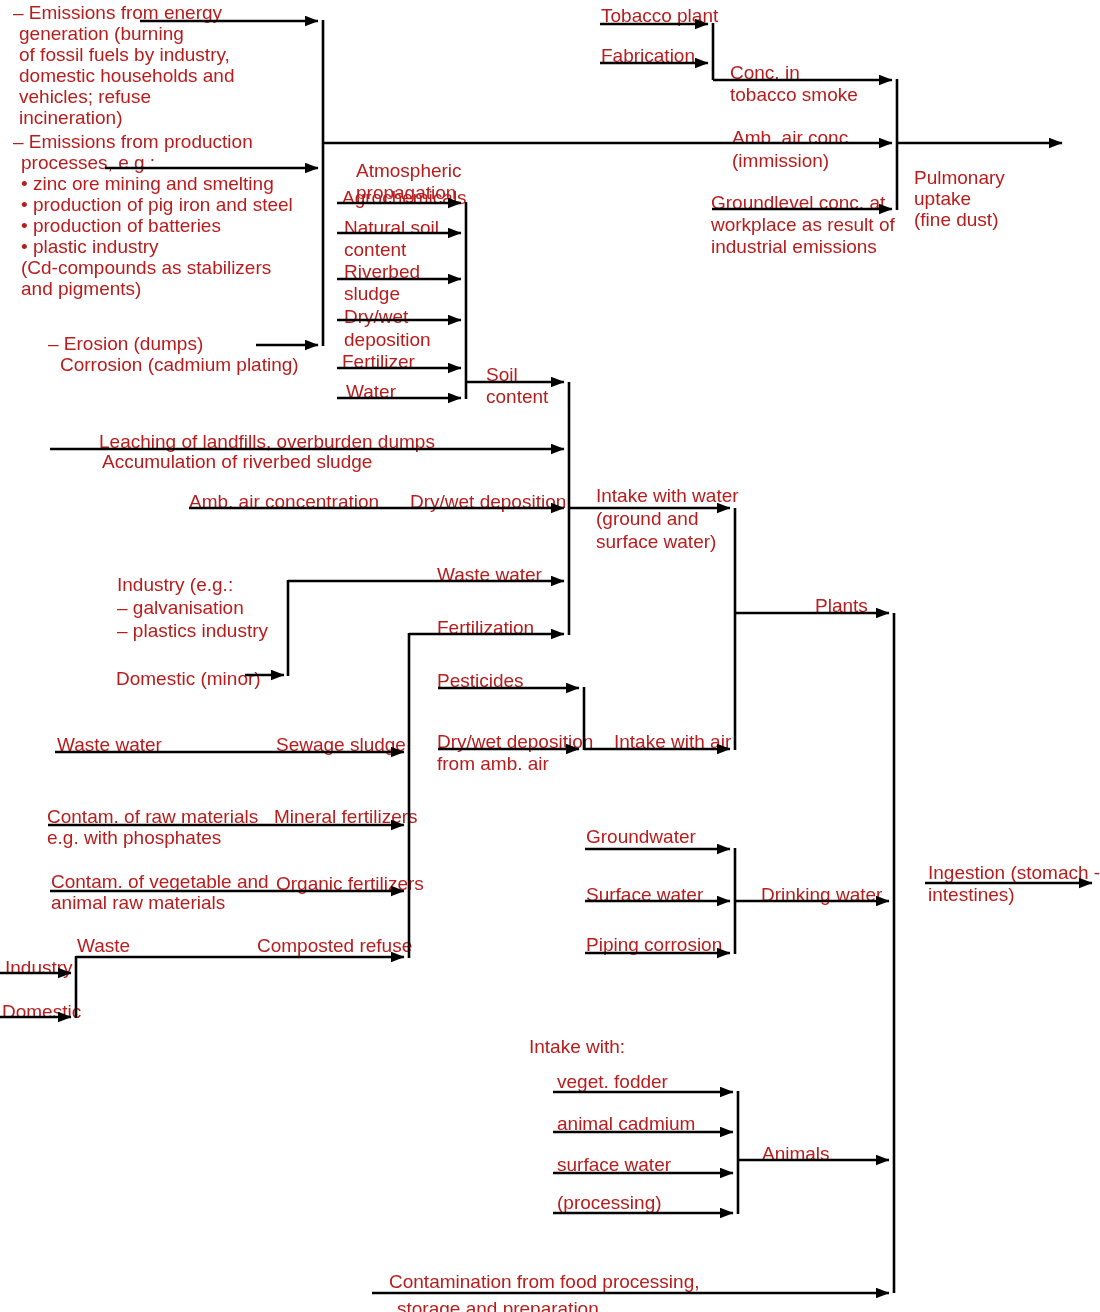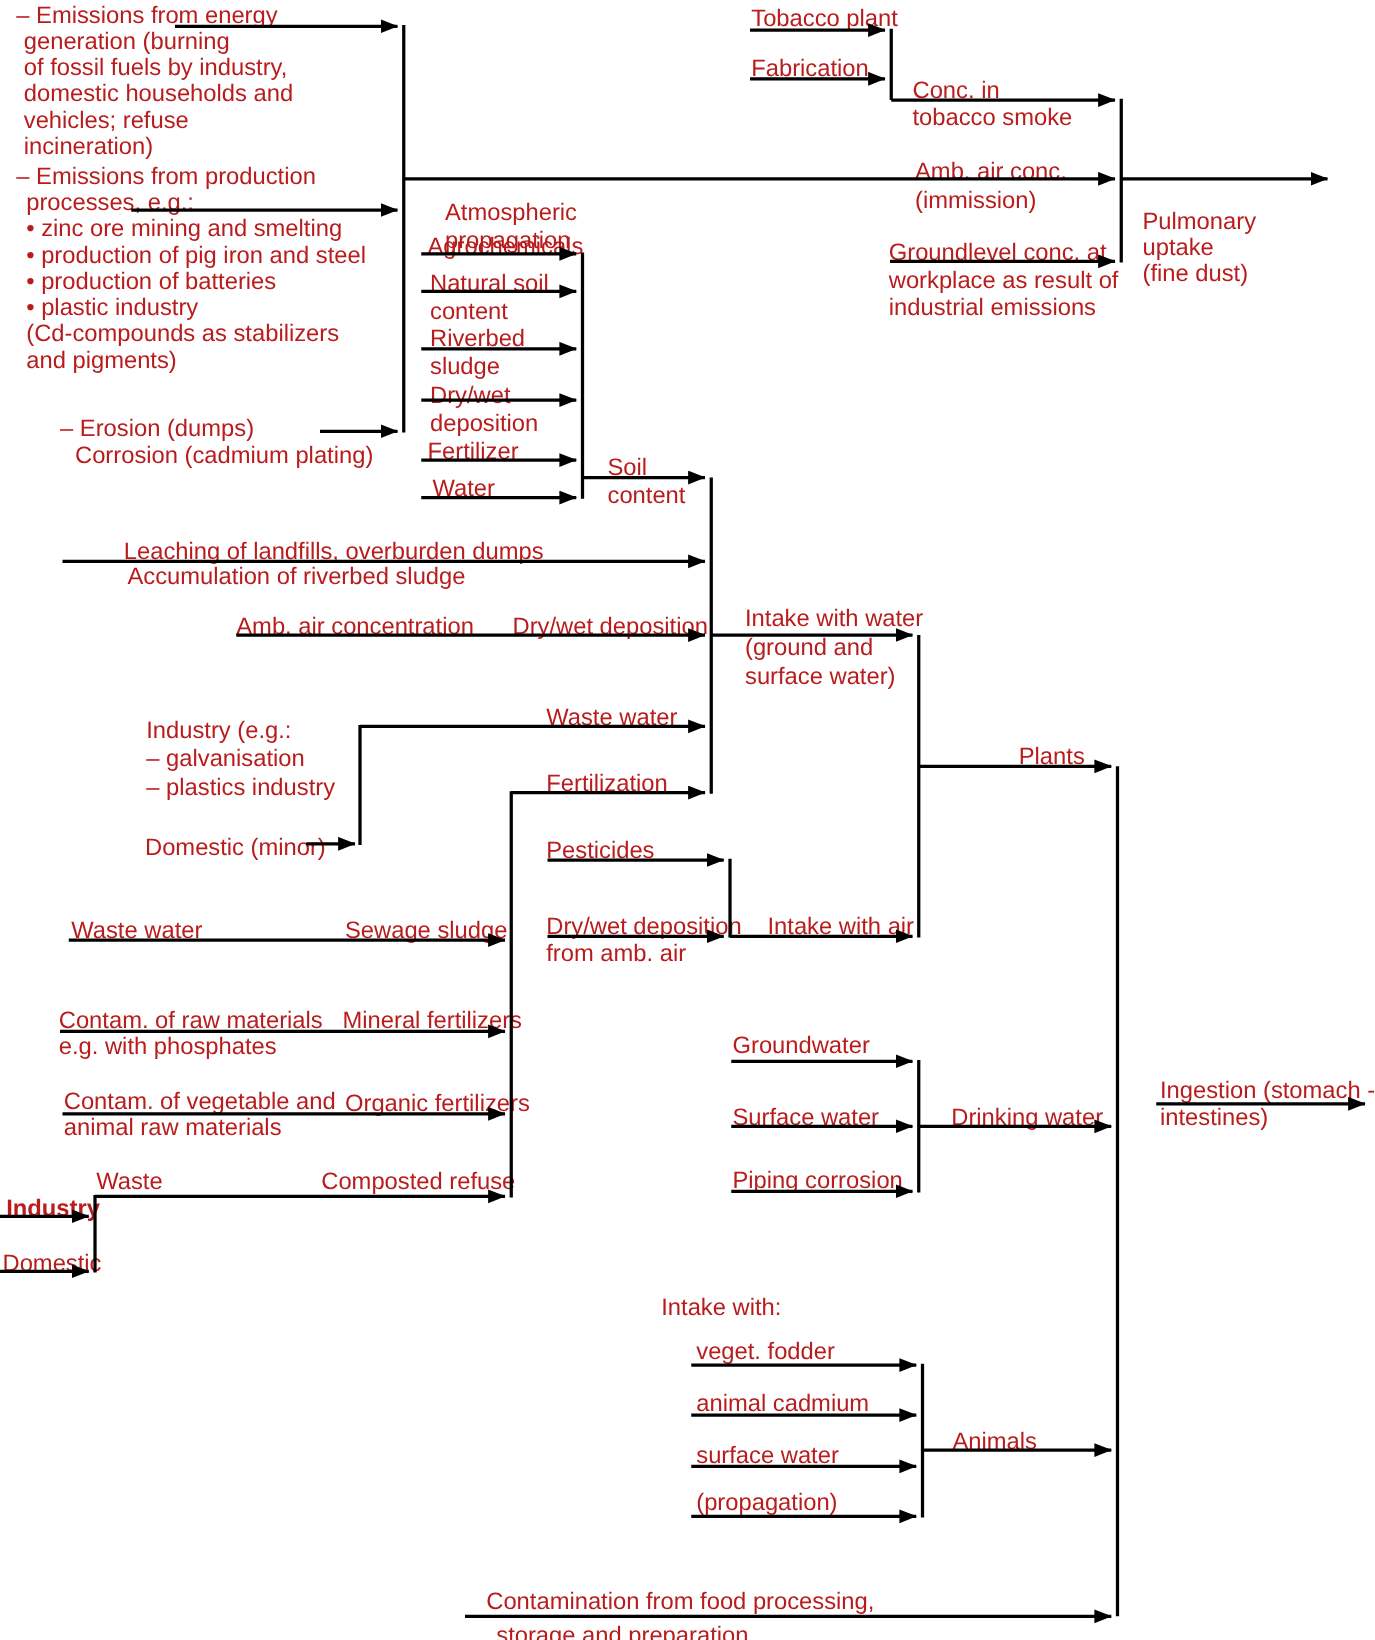--- a/index.html
+++ b/index.html
@@ -91,33 +91,33 @@
       <div class="lbl" style="left: 57px; top: 734px;">Waste water</div>
       <div class="lbl" style="left: 276px; top: 734px;">Sewage sludge</div>
       <div class="lbl" style="left: 47px; top: 806px;">Contam. of raw materials
 e.g. with phosphates</div>
       <div class="lbl" style="left: 274px; top: 806px;">Mineral fertilizers</div>
       <div class="lbl" style="left: 51px; top: 871px;">Contam. of vegetable and
 animal raw materials</div>
       <div class="lbl" style="left: 276px; top: 873px;">Organic fertilizers</div>
       <div class="lbl" style="left: 77px; top: 935px;">Waste</div>
       <div class="lbl" style="left: 257px; top: 935px;">Composted refuse</div>
-      <div class="lbl" style="left: 5px; top: 957px; font-weight: bold;">Industry</div>
+      <div class="lbl" style="left: 5px; top: 957px;">Industry</div>
       <div class="lbl" style="left: 2px; top: 1001px;">Domestic</div>
       <div class="lbl" style="left: 586px; top: 826px;">Groundwater</div>
       <div class="lbl" style="left: 586px; top: 884px;">Surface water</div>
       <div class="lbl" style="left: 761px; top: 884px;">Drinking water</div>
       <div class="lbl" style="left: 586px; top: 934px;">Piping corrosion</div>
       <div class="lbl" style="left: 928px; top: 862px; line-height: 22px;">Ingestion (stomach -
 intestines)</div>
       <div class="lbl" style="left: 529px; top: 1036px;">Intake with:</div>
       <div class="lbl" style="left: 557px; top: 1071px;">veget. fodder</div>
       <div class="lbl" style="left: 557px; top: 1113px;">animal cadmium</div>
       <div class="lbl" style="left: 557px; top: 1154px;">surface water</div>
-      <div class="lbl" style="left: 557px; top: 1192px;">(propagation)</div>
+      <div class="lbl" style="left: 557px; top: 1192px;">(processing)</div>
       <div class="lbl" style="left: 762px; top: 1143px;">Animals</div>
       <div class="lbl" style="left: 389px; top: 1268px; line-height: 27px; padding-left: 8px; text-indent: -8px;">Contamination from food processing,
 storage and preparation</div>
     </div>
   <svg id="lines-layer" xmlns="http://www.w3.org/2000/svg" viewBox="0 0 1100 1312" width="1100" height="1312">
     <defs>
       <marker id="arrowhead" markerUnits="userSpaceOnUse" markerWidth="15" markerHeight="12" refX="13.5" refY="5.5" orient="auto">
         <path d="M0,0 L14,5.5 L0,11 Z" fill="#000000"></path>
       </marker>
     </defs>

